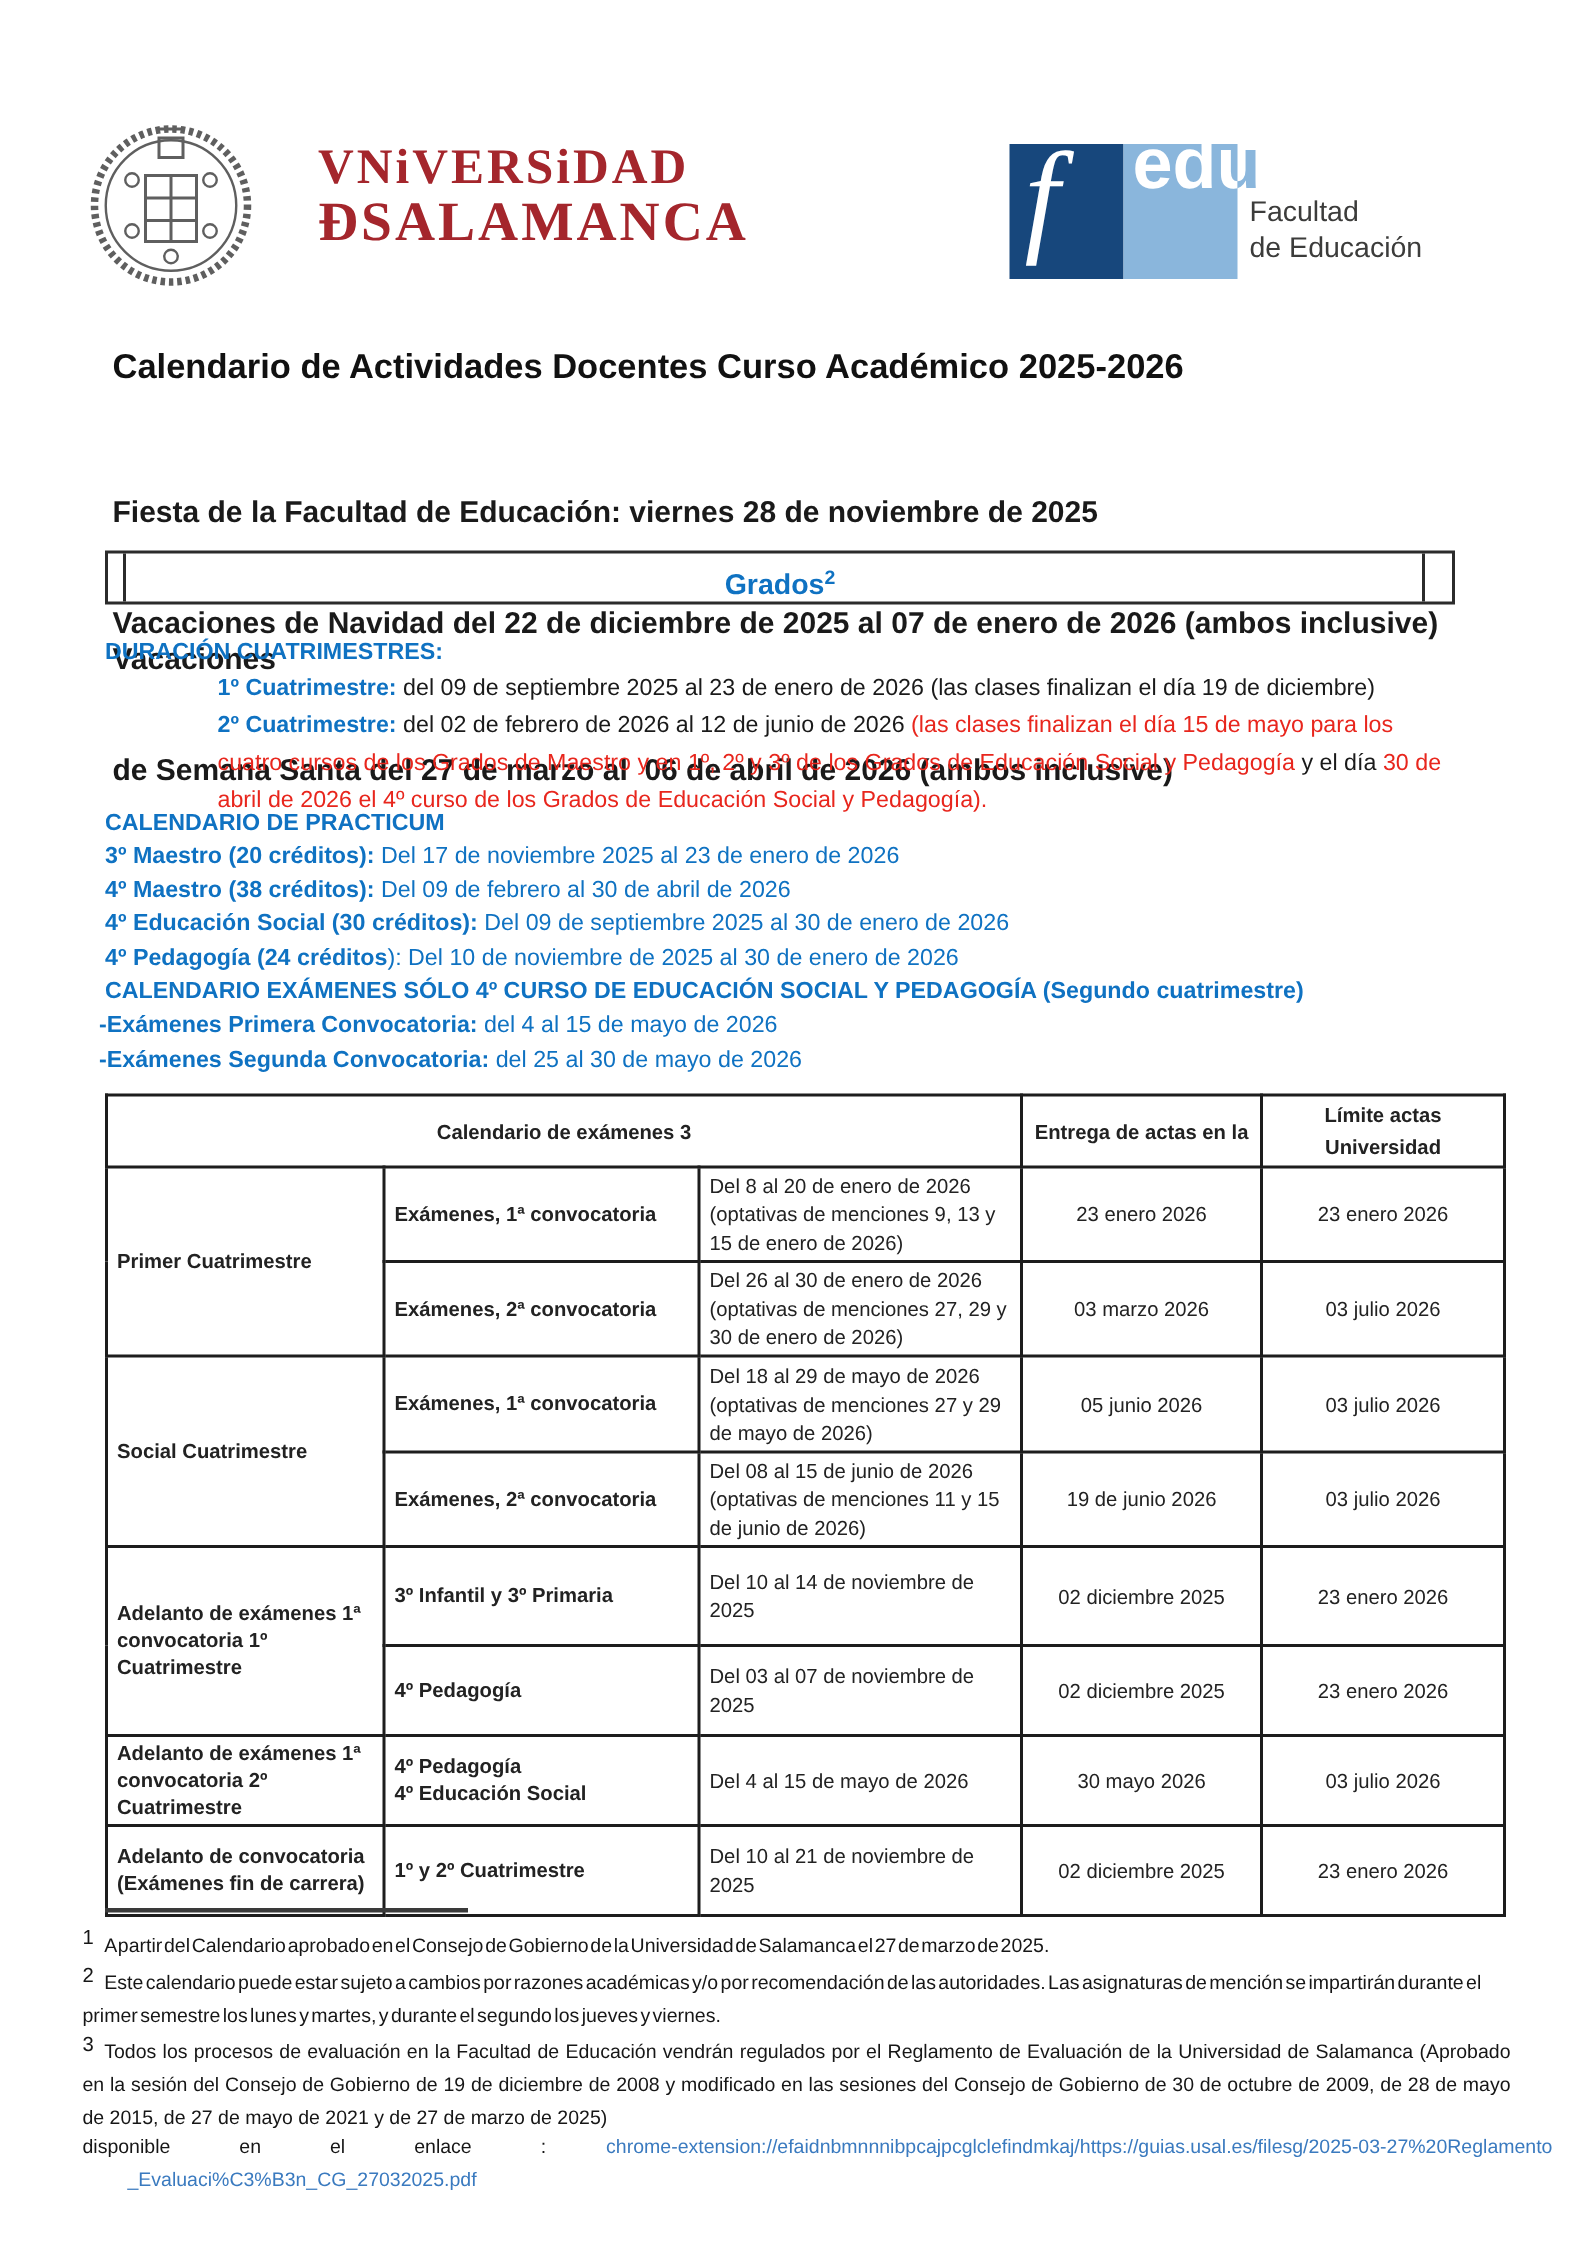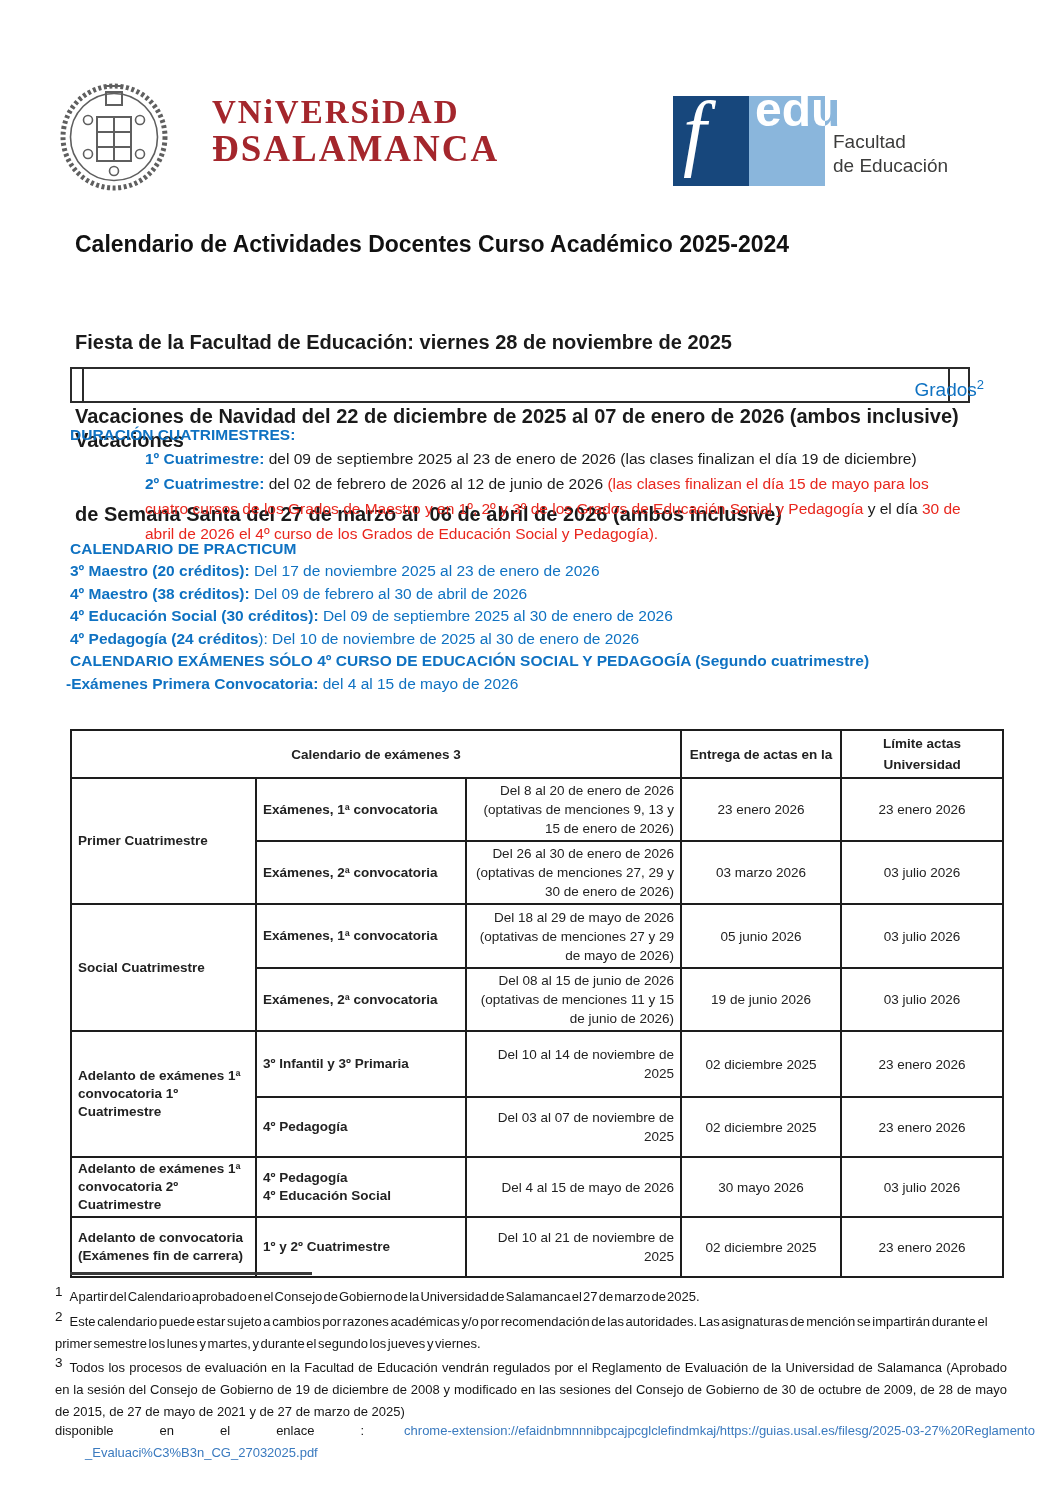--- a/index.html
+++ b/index.html
@@ -27,22 +27,22 @@
 
   
   .doc-title{position:absolute;left:75px;top:231px;font-size:23px;font-weight:bold;color:#111;}
   .notices{position:absolute;left:75px;top:281px;width:910px;font-size:20px;font-weight:bold;
            line-height:24.5px;white-space:pre-wrap;}
 
   
   .grados-box{position:absolute;left:70px;top:367px;width:896px;height:32px;border:2px solid #2b2b2b;}
   .grados-box .vline{position:absolute;top:0;width:2px;height:100%;background:#2b2b2b;}
   .grados-box .vl-l{left:10px;} .grados-box .vl-r{right:18px;}
-  .grados-label{position:absolute;left:0;top:0;width:100%;text-align:right;line-height:31px;
-                color:var(--blue);font-size:19px;font-weight:normal;padding-left:16px;}
+  .grados-label{position:absolute;left:0;top:0;width:100%;text-align:center;line-height:31px;
+                color:var(--blue);font-size:19px;font-weight:bold;}
   .grados-label sup{font-size:13px;}
 
   
   .rl{position:absolute;font-size:15.5px;line-height:25px;}
   .seg-bb{color:var(--blue);font-weight:bold;}
   .seg-bl{color:var(--blue);}
   .seg-k{color:var(--ink);}
   .seg-r{color:var(--red);}
   .ln1{left:70px;top:422px;}
   .ln2{left:145px;top:446px;width:880px;}
@@ -58,21 +58,21 @@
 
   
   .exam-table{position:absolute;left:70px;top:729px;border-collapse:collapse;table-layout:fixed;width:932px;}
   .exam-table td,.exam-table th{border:2px solid #1d1d1d;vertical-align:middle;
         font-size:13.5px;color:#222;padding:2px 6px;}
   .exam-table th{font-weight:bold;}
   .th-title{color:var(--blue);font-size:17px;text-align:center;padding-left:12px;}
   .th-col{color:var(--blue);font-size:15.5px;text-align:center;line-height:21px;}
   .cell-label{font-weight:bold;text-align:left;padding-left:10px;line-height:18px;color:#1d1d1d;}
   .cell-conv{font-weight:bold;text-align:left;padding-left:12px;line-height:18px;color:#1d1d1d;}
-  .cell-dates{text-align:right;line-height:19px;color:#333;}
+  .cell-dates{text-align:left;line-height:19px;color:#333;}
   .cell-date{text-align:center;color:#333;}
   tr.h-head{height:46px;} tr.h-r1{height:62px;} tr.h-r2{height:52px;} tr.h-r3{height:64px;}
   tr.h-r4{height:60px;} tr.h-r5{height:66px;} tr.h-r6{height:60px;} tr.h-r7{height:58px;} tr.h-r8{height:60px;}
 
   
   .fn-divider{position:absolute;left:70px;top:1272px;width:242px;border-top:3px solid #3a3a3a;}
   .fn{position:absolute;left:55px;width:952px;font-size:13px;line-height:21.5px;color:#161616;}
   .fn-num{font-size:13.5px;vertical-align:5px;margin-right:7px;}
   .fn1{top:1281px;word-spacing:-2.5px;}
   .fn2{top:1306px;word-spacing:-2px;}
@@ -114,21 +114,21 @@
   </div>
   <div class="edu-light">
     <span class="edu-word-white">edu</span>
   </div>
   <span class="edu-word-tail">edu</span>
   <div class="fac-text">
     <div>Facultad</div>
     <div>de Educación</div>
   </div>
 
-  <div class="doc-title">Calendario de Actividades Docentes Curso Académico 2025-2024</div>
+  <div class="doc-title">Calendario de Actividades Docentes Curso Académico 2025-2026</div>
 
   <div class="notices">
     <div>Fiesta de la Facultad de Educación: viernes 28 de noviembre de 2025</div>
     <div>Vacaciones de Navidad del 22 de diciembre de 2025 al 07 de enero de 2026 (ambos inclusive) Vacaciones</div>
     <div>de Semana Santa del 27 de marzo al  06 de abril de 2026 (ambos inclusive)</div>
   </div>
 
   <div class="grados-box">
     <div class="vline vl-l"></div>
     <div class="vline vl-r"></div>
@@ -138,20 +138,21 @@
   <div class="rl ln1"><span class="seg-bb">DURACIÓN CUATRIMESTRES:</span></div>
   <div class="rl ln2"><span class="seg-bb">1º Cuatrimestre:</span><span class="seg-k"> del 09 de septiembre 2025 al 23 de enero de 2026 (las clases finalizan el día 19 de diciembre)</span></div>
   <div class="rl ln3"><span class="seg-bb">2º Cuatrimestre:</span><span class="seg-k"> del 02 de febrero de 2026 al 12 de junio de 2026 </span><span class="seg-r">(las clases finalizan el día 15 de mayo para los cuatro cursos de los Grados de Maestro y en 1º, 2º y 3º de los Grados de Educación Social y Pedagogía</span><span class="seg-k"> y el día </span><span class="seg-r">30 de abril de 2026 el 4º curso de los Grados de Educación Social y Pedagogía).</span></div>
   <div class="rl ln4"><span class="seg-bb">CALENDARIO DE PRACTICUM</span></div>
   <div class="rl ln5"><span class="seg-bb">3º Maestro (20 créditos):</span><span class="seg-bl"> Del 17 de noviembre 2025 al 23 de enero de 2026</span></div>
   <div class="rl ln6"><span class="seg-bb">4º Maestro (38 créditos):</span><span class="seg-bl"> Del 09 de febrero al 30 de abril de 2026</span></div>
   <div class="rl ln7"><span class="seg-bb">4º Educación Social (30 créditos):</span><span class="seg-bl"> Del 09 de septiembre 2025 al 30 de enero de 2026</span></div>
   <div class="rl ln8"><span class="seg-bb">4º Pedagogía (24 créditos</span><span class="seg-bl">): Del 10 de noviembre de 2025 al 30 de enero de 2026</span></div>
   <div class="rl ln9"><span class="seg-bb">CALENDARIO EXÁMENES SÓLO 4º CURSO DE EDUCACIÓN SOCIAL Y PEDAGOGÍA (Segundo cuatrimestre)</span></div>
   <div class="rl ln10"><span class="seg-bb">-Exámenes Primera Convocatoria:</span><span class="seg-bl"> del 4 al 15 de mayo de 2026</span></div>
+  <div class="rl ln11"><span class="seg-bb">-Exámenes Segunda Convocatoria:</span><span class="seg-bl"> del 25 al 30 de mayo de 2026</span></div>
 
   <table class="exam-table">
     <colgroup>
         <col style="width:185px">
         <col style="width:210px">
         <col style="width:215px">
         <col style="width:160px">
         <col style="width:162px">
       </colgroup>
     <tbody>

